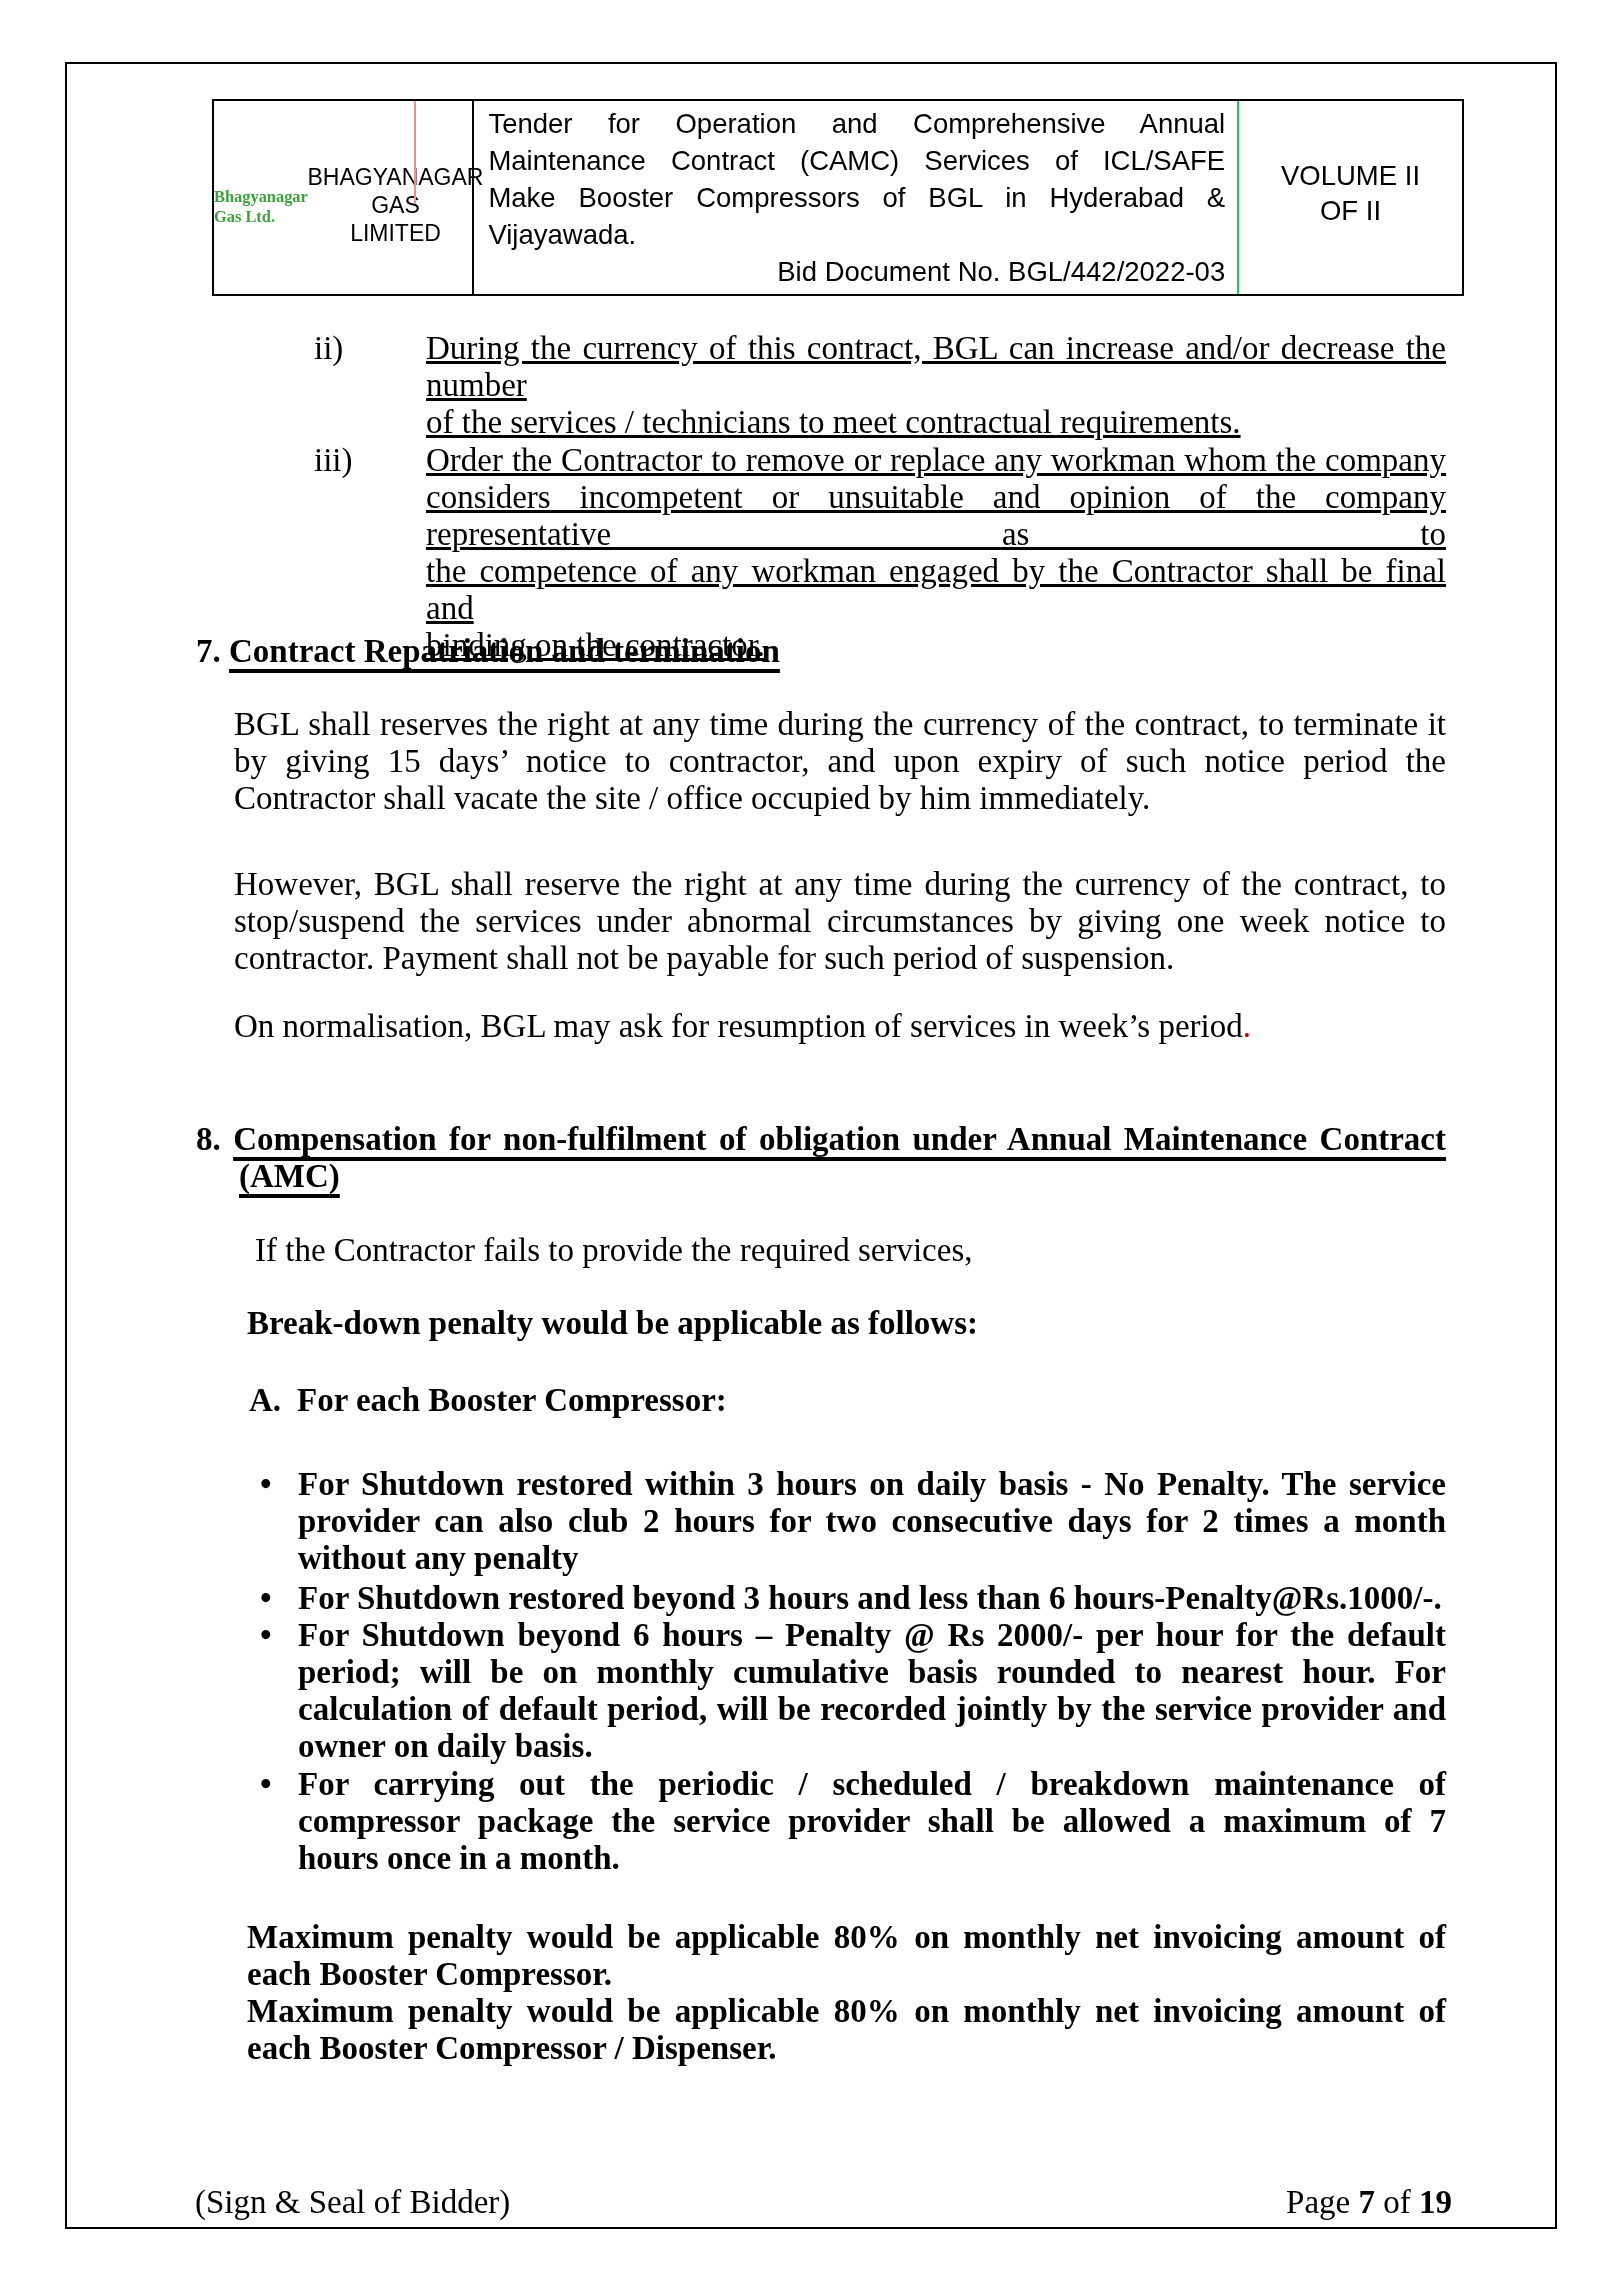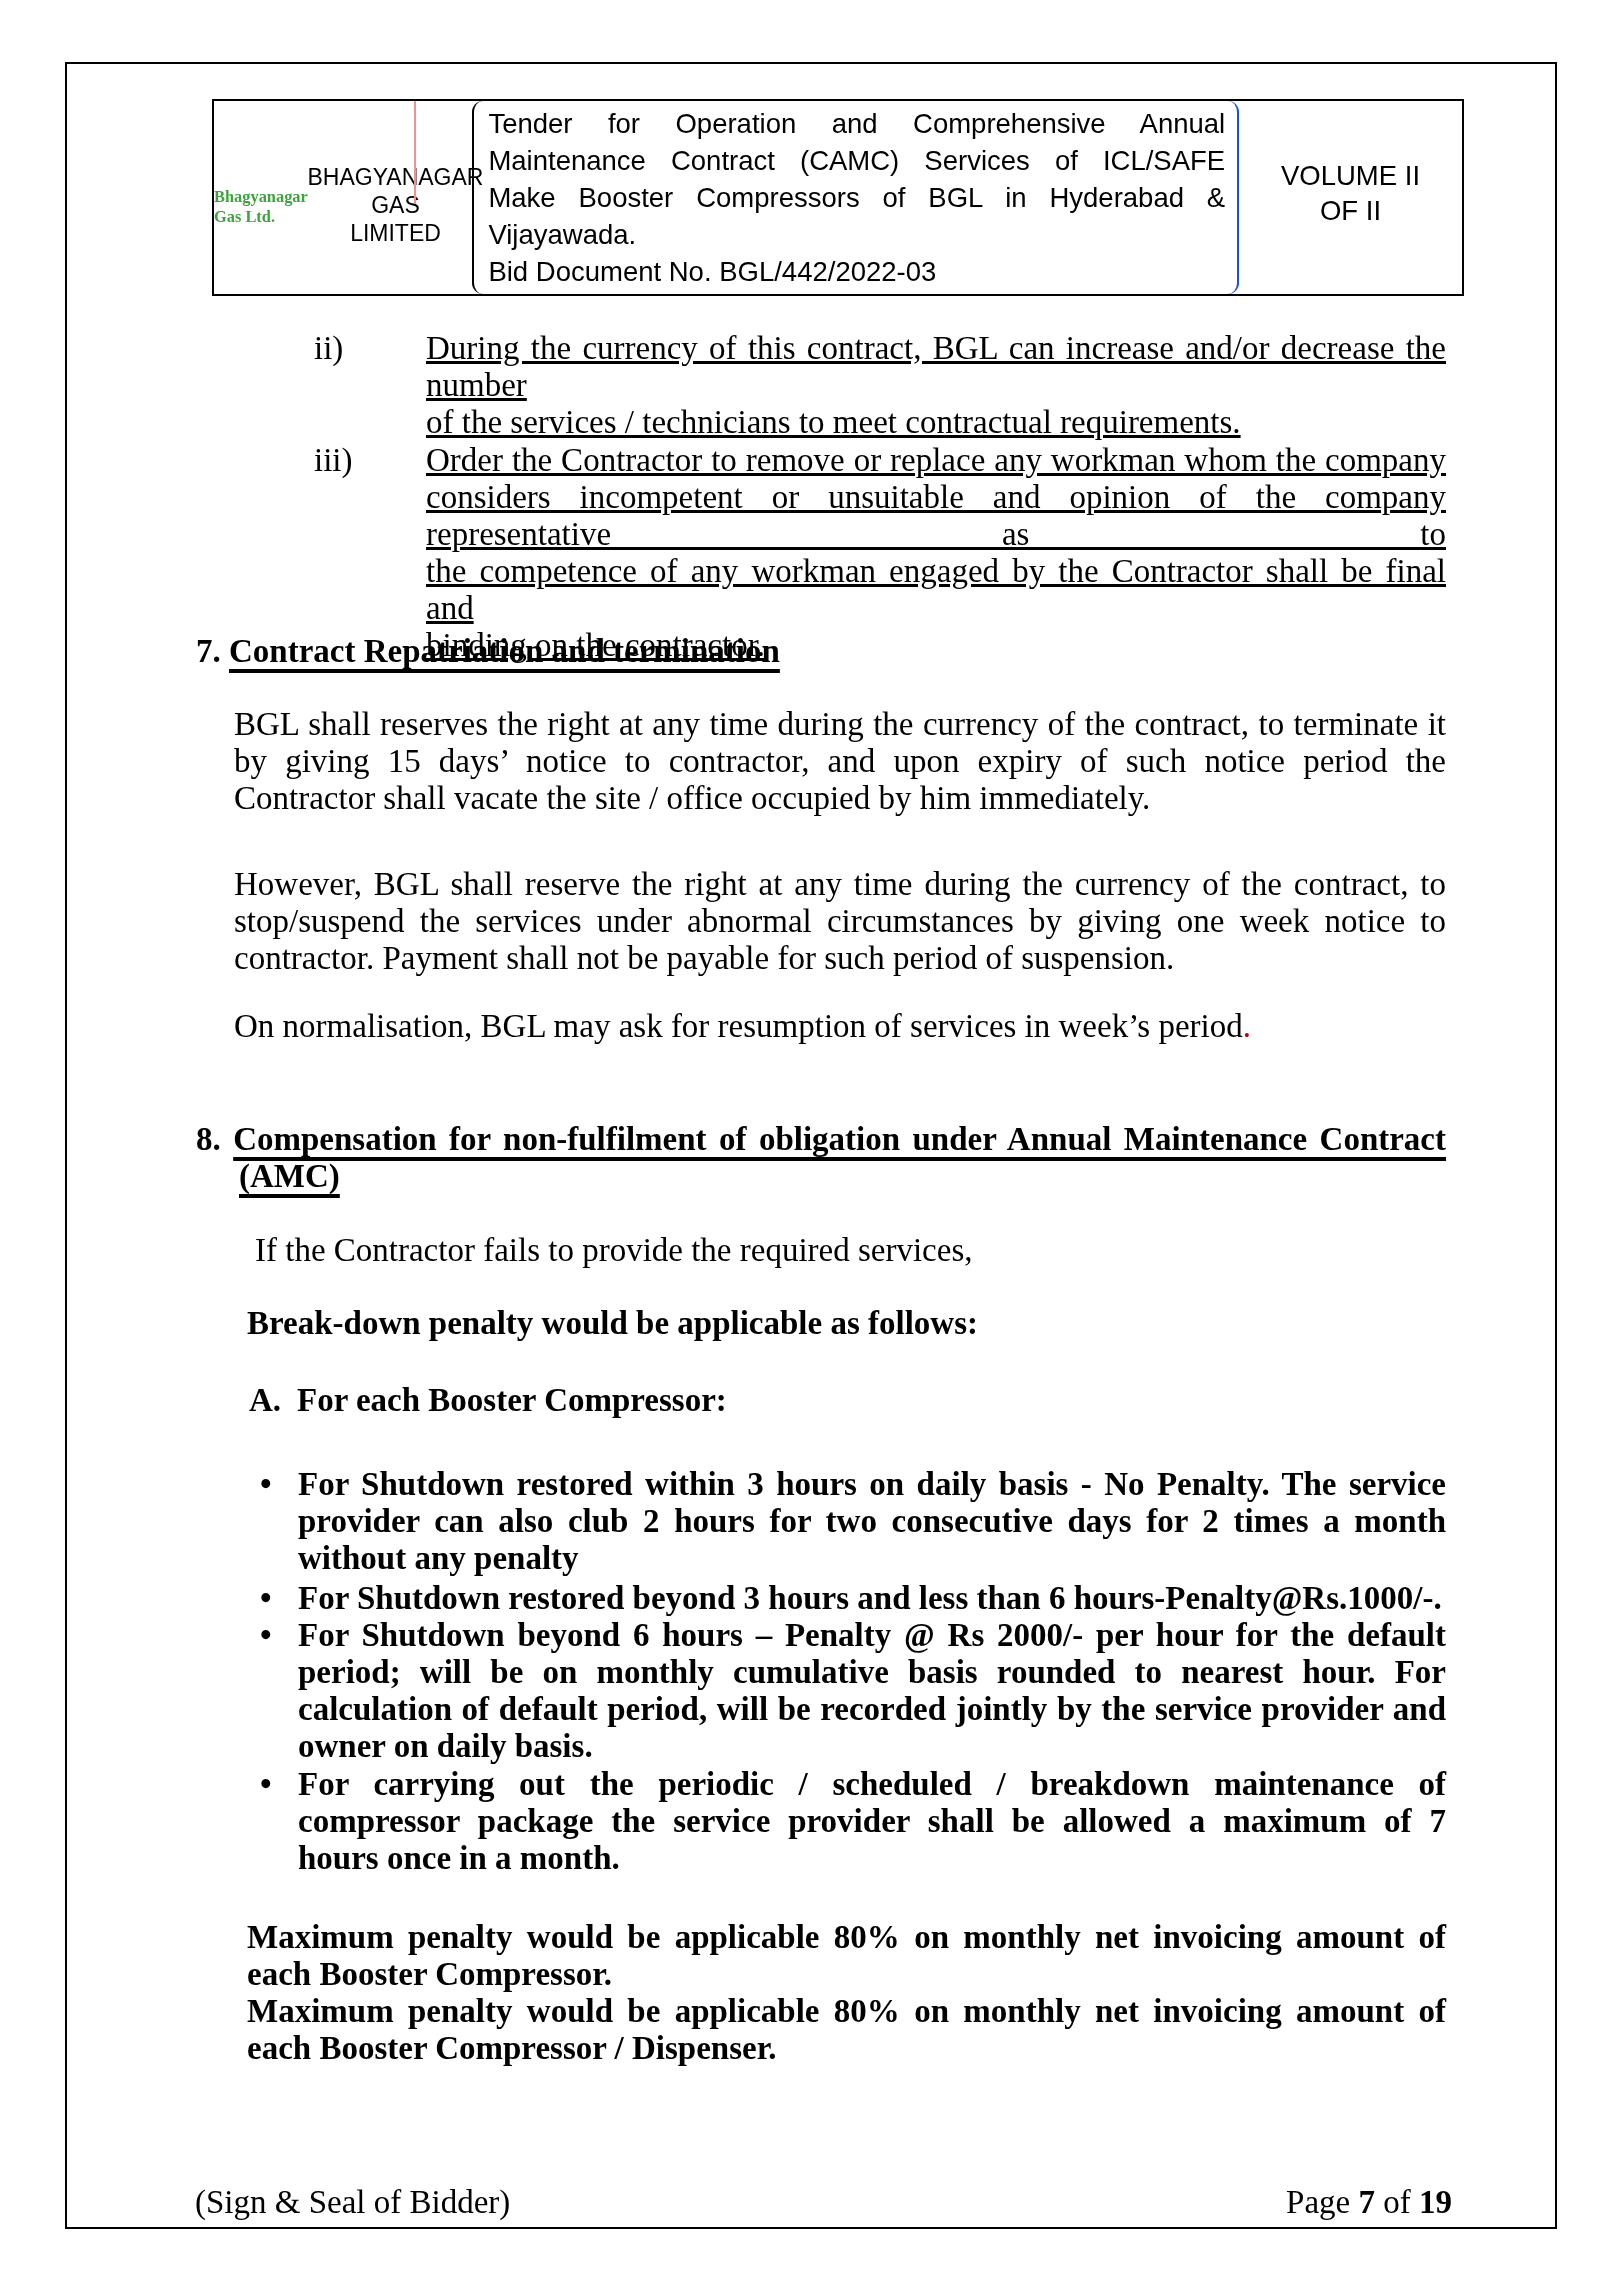--- a/index.html
+++ b/index.html
@@ -17,28 +17,28 @@
   }
   
   .htable{
     position:absolute;left:212px;top:99px;width:1252px;height:197px;
     border:2px solid #000;box-sizing:border-box;
     display:flex;background:#fff;
     font-family:"Liberation Sans", sans-serif;
   }
   .cell{box-sizing:border-box;position:relative;}
   .logo-cell{width:258px;display:flex;flex-direction:row;align-items:center;padding-top:9.2px;}
-  .title-cell{flex:1;border-left:2px solid #000;border-right:2px solid #1d4ed8;padding:3.9px 11.8px 0 14.4px;border-radius:11px;}
+  .title-cell{flex:1;border-left:2px solid #000;border-right:2px solid #22c55e;padding:3.9px 11.8px 0 14.4px;}
   .vol-cell{width:223px;display:flex;flex-direction:column;align-items:center;justify-content:center;transform:translateY(-5.2px);}
   .redline{position:absolute;left:200px;top:0;width:2px;height:103px;background:#f09090;}
   .logo-sub{font-family:"Liberation Serif", serif;font-weight:bold;color:#3da33d;font-size:16.4px;margin-top:10px;}
   .company{margin-top:6.5px;font-size:23px;line-height:28px;text-align:center;color:#000;}
   .tline{font-size:27.5px;line-height:37px;text-align:justify;text-align-last:justify;text-justify:inter-word;}
   .tlast{font-size:27.5px;line-height:37px;text-align:left;}
-  .bidline{font-size:27.5px;line-height:37px;text-align:left;}
+  .bidline{font-size:27.5px;line-height:37px;text-align:right;}
   .vol-line{font-size:27.5px;line-height:35px;text-align:center;}
   
   .blk{position:absolute;font-size:33px;line-height:37px;}
   .jline{text-align:justify;text-align-last:justify;text-justify:inter-word;}
   .lline{text-align:left;}
   .bold{font-weight:bold;}
   .u{text-decoration:underline;text-decoration-thickness:3.9px;text-underline-offset:6.5px;}
   .nmark{position:absolute;left:0;top:0;}
   .ind{margin-left:112px;text-decoration:underline;}
   .bind{margin-left:38px;}

